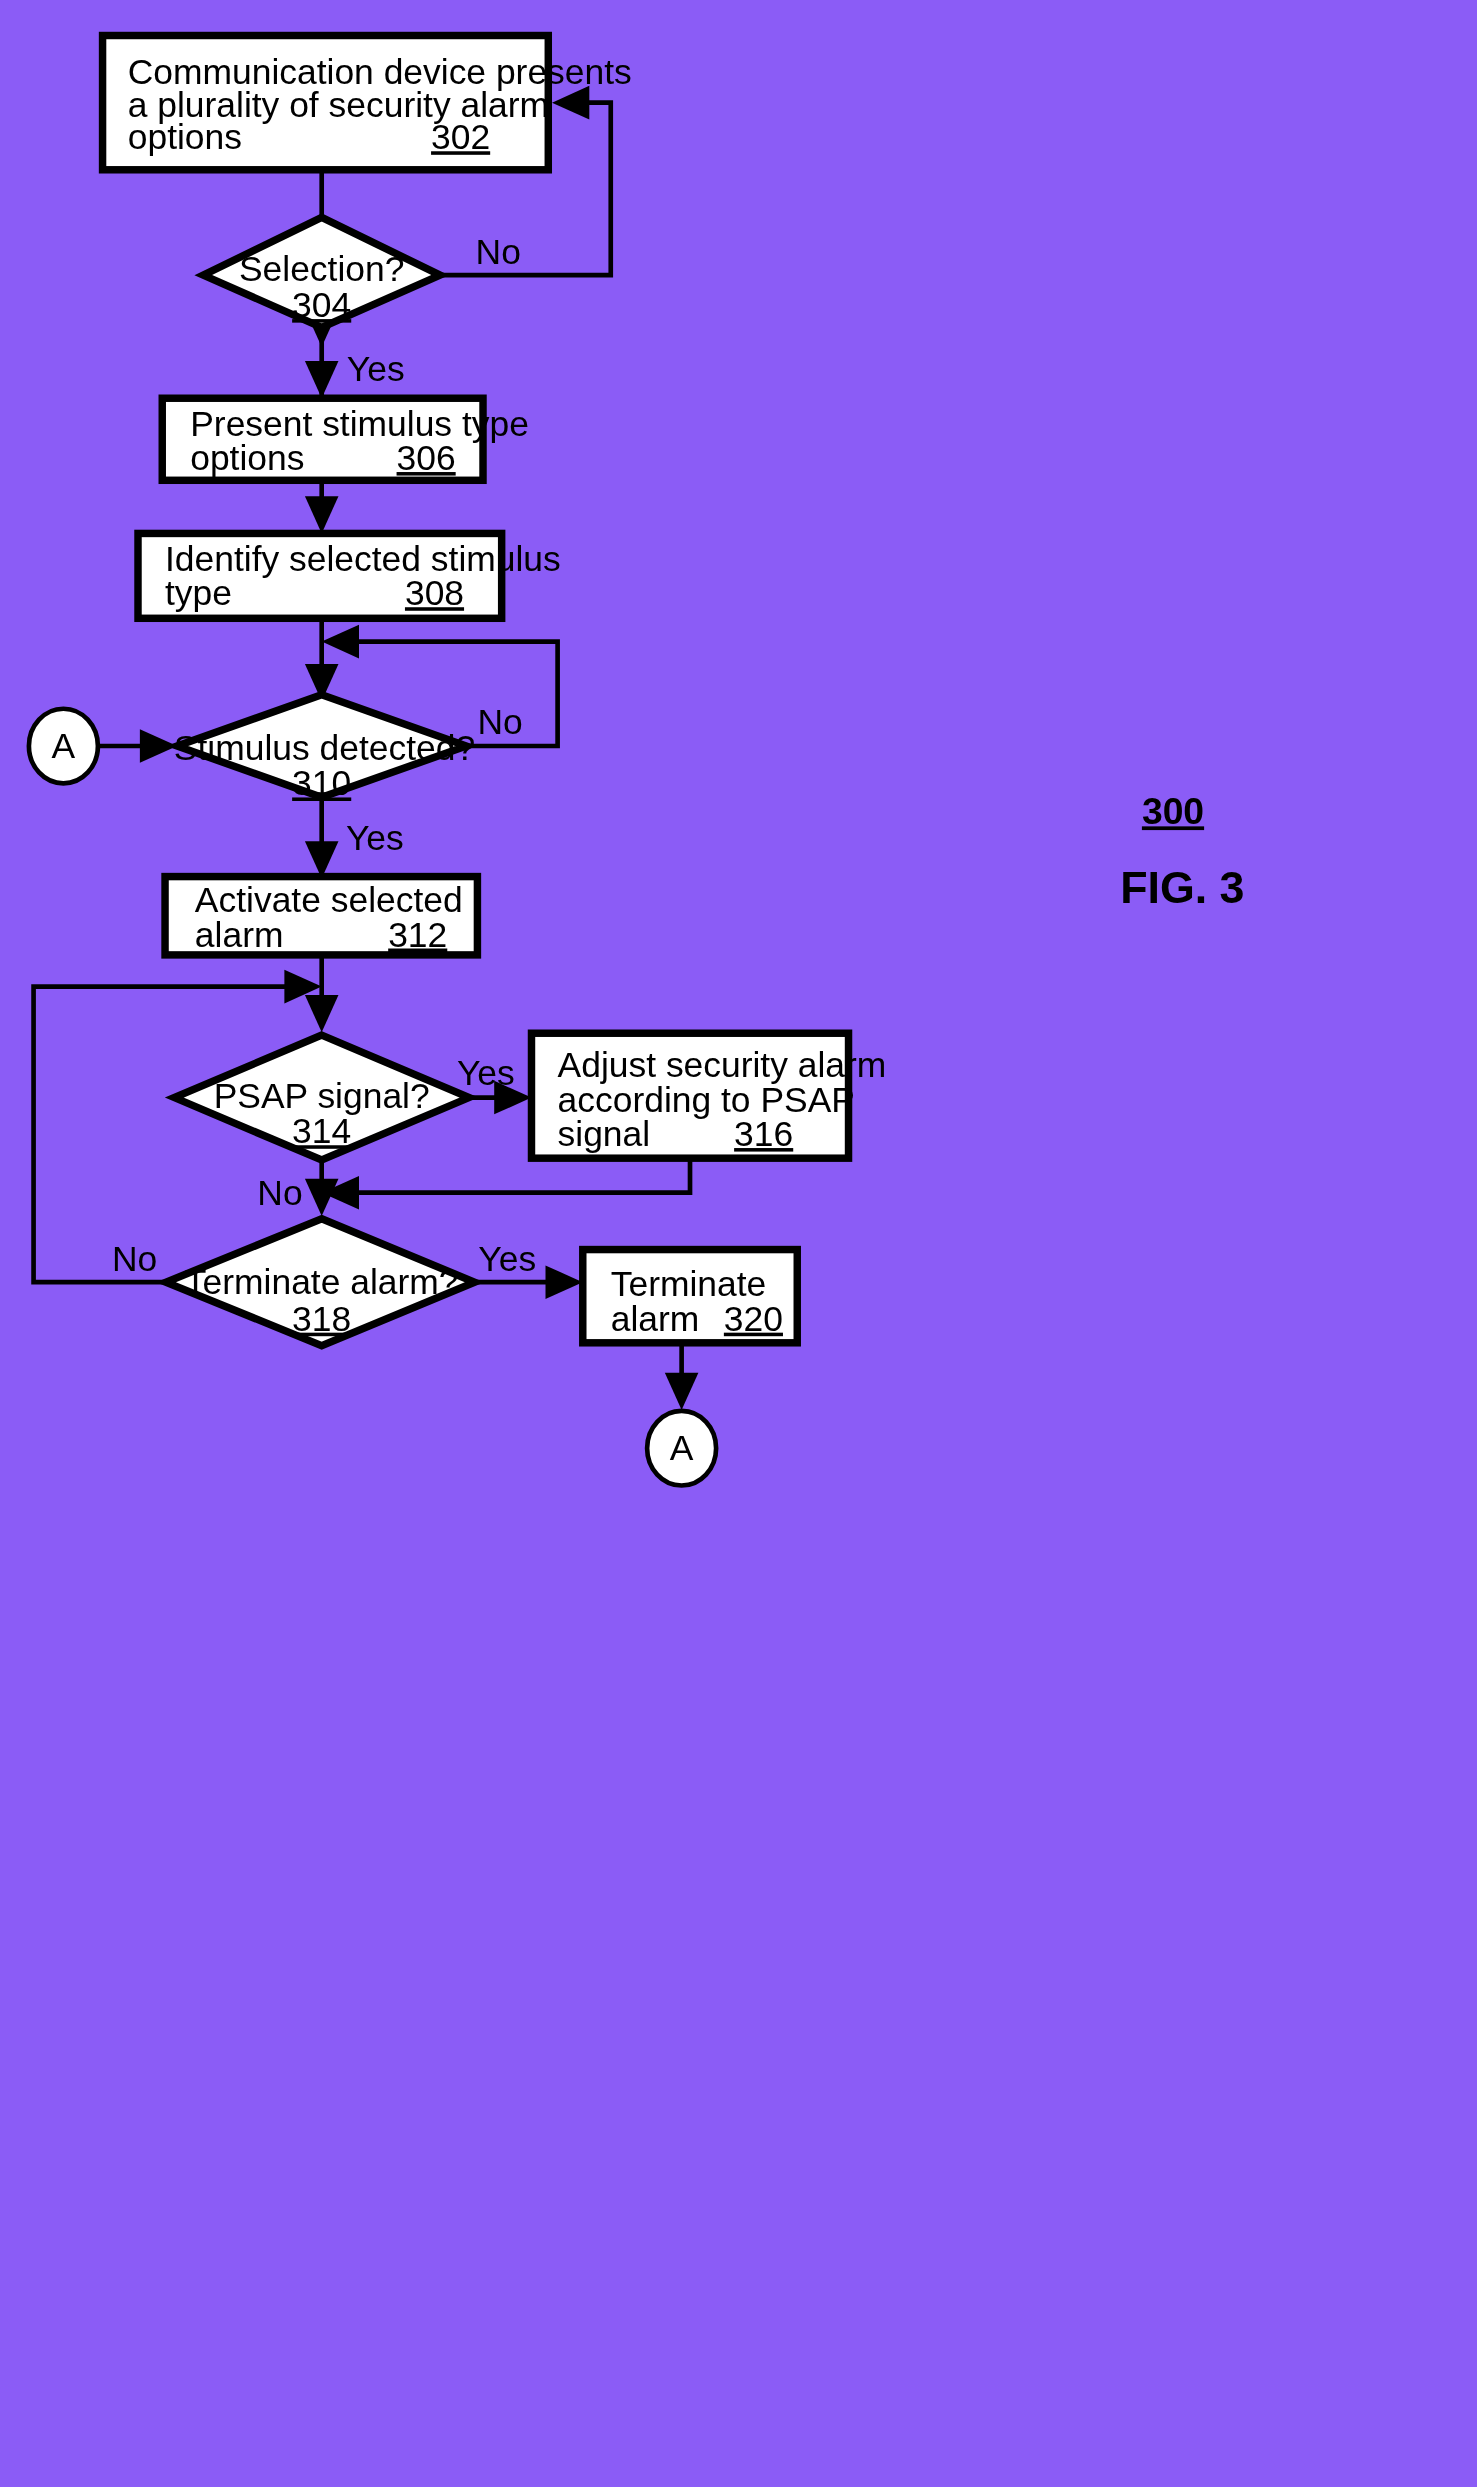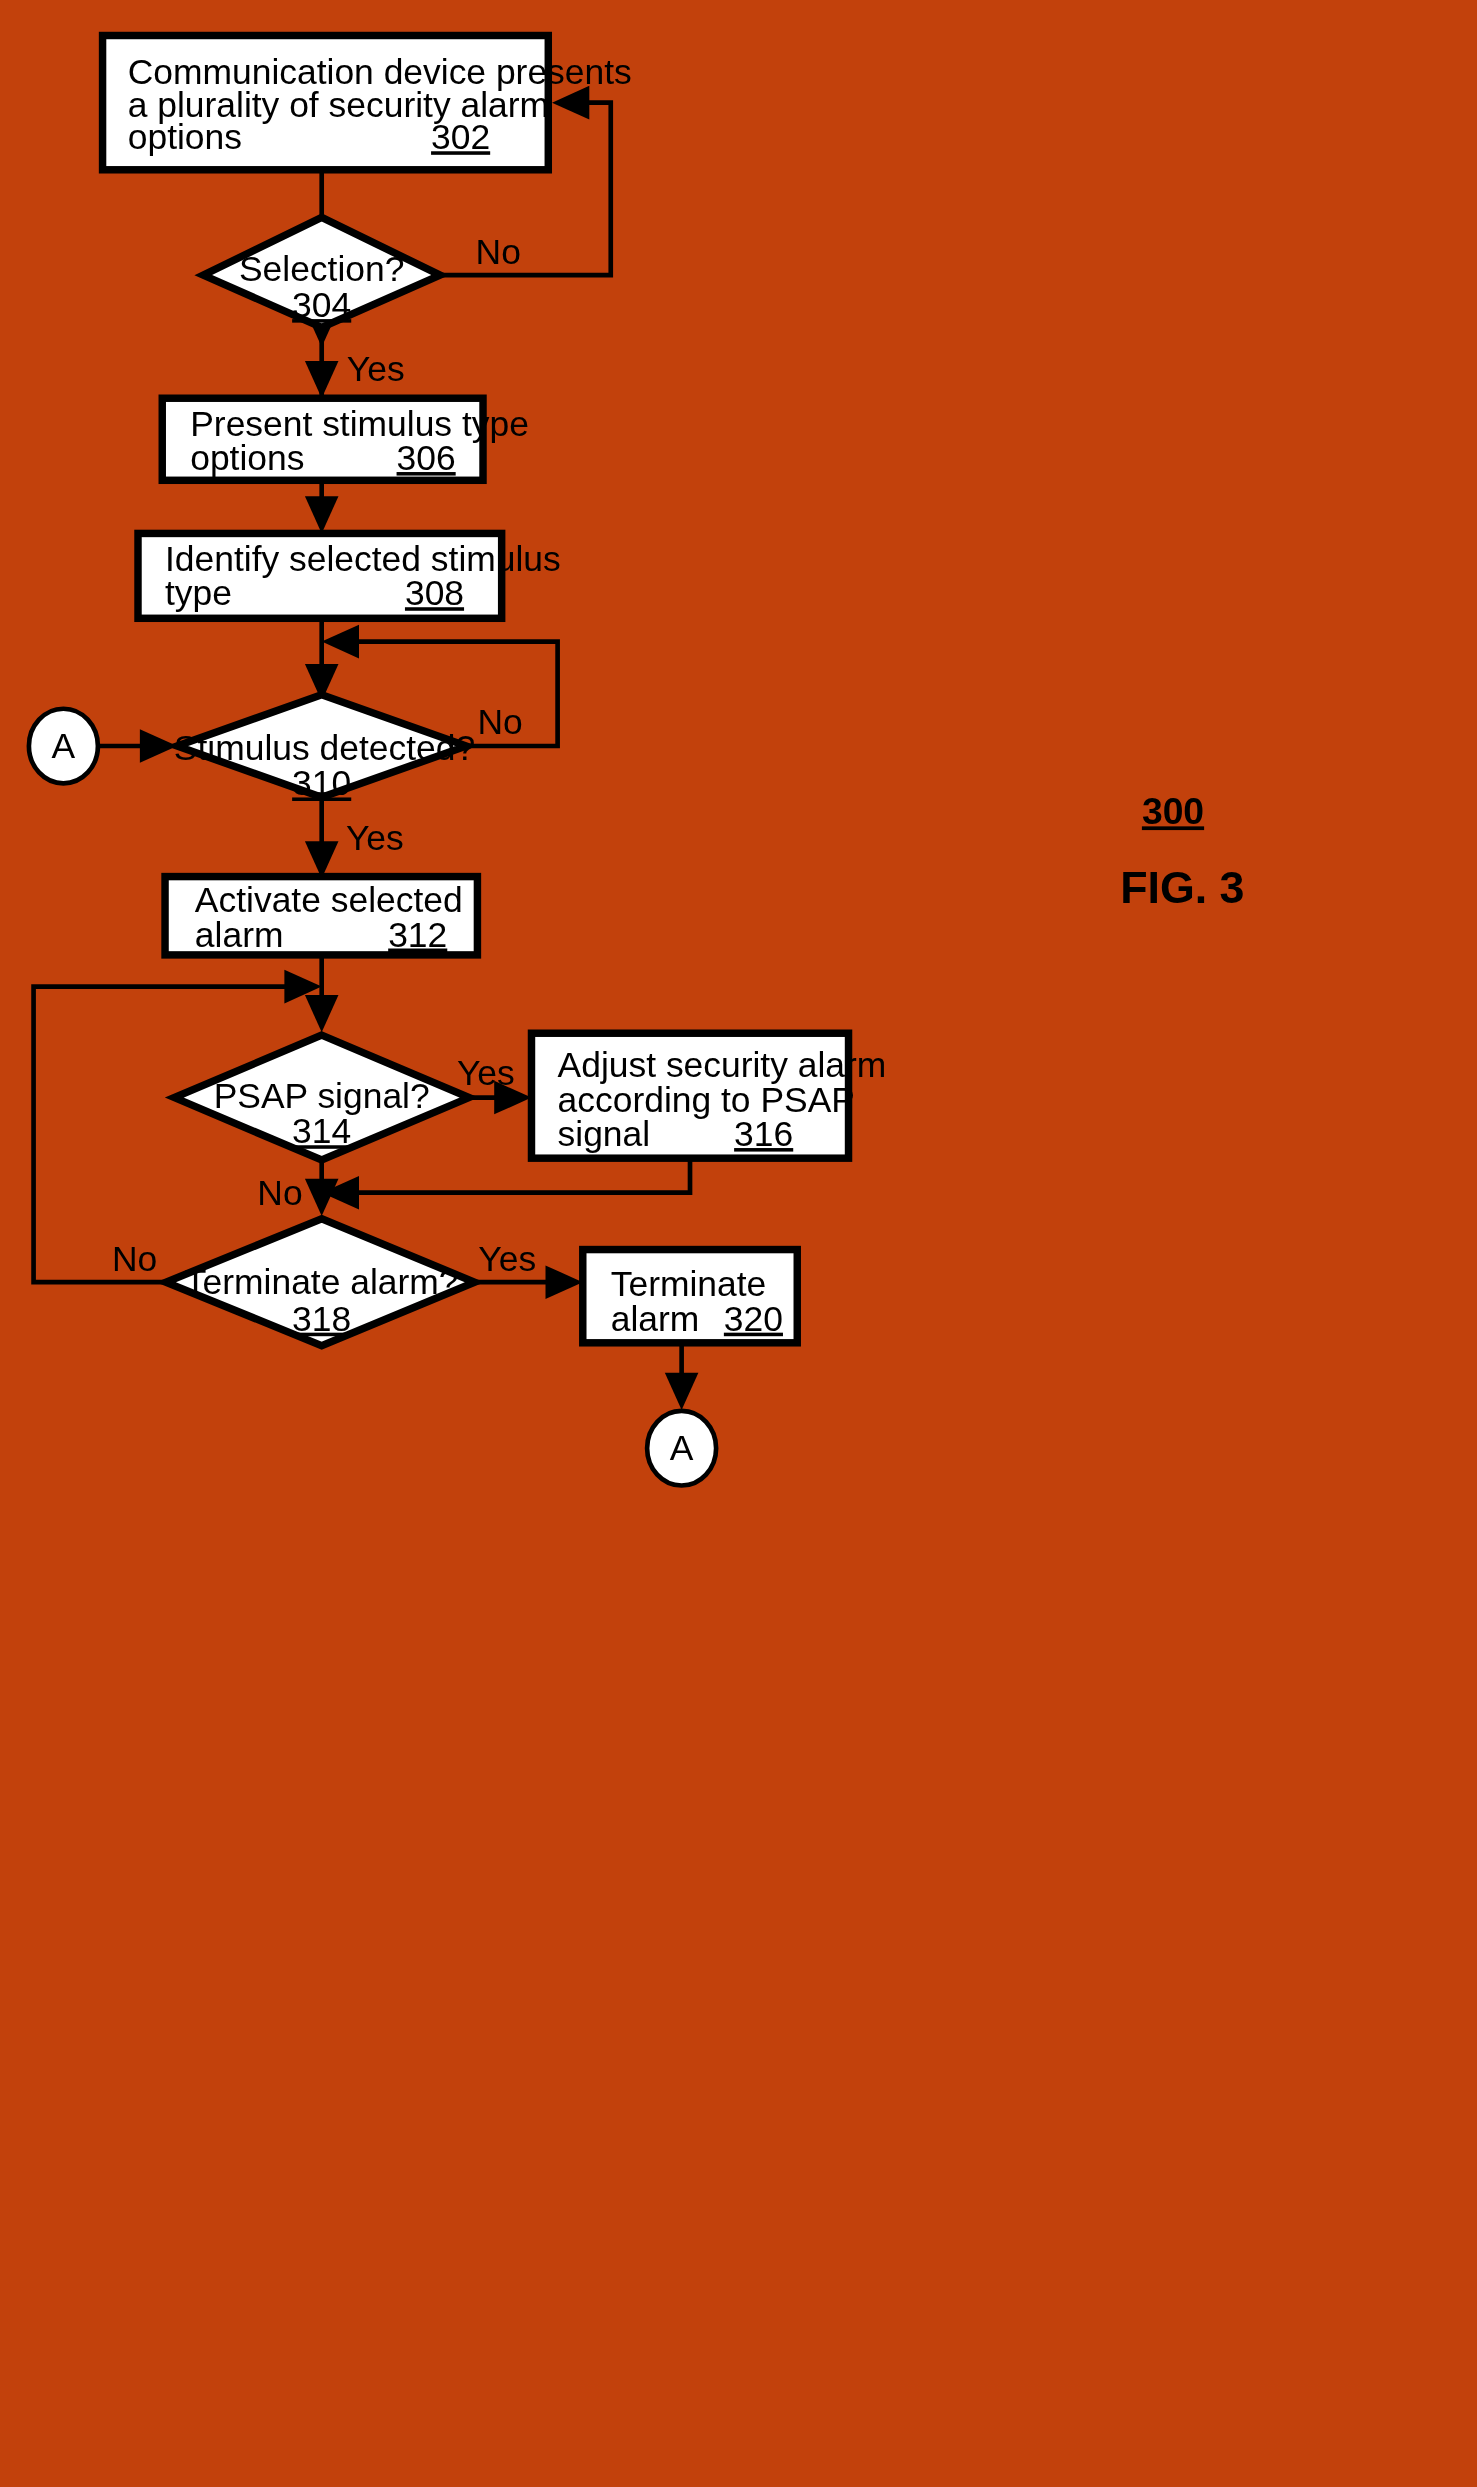--- a/index.html
+++ b/index.html
@@ -10,21 +10,21 @@
   body {
     width: 1477px;
     height: 2487px;
     font-family: "Liberation Sans", sans-serif;
     overflow: hidden;
   }
   #figure-root {
     position: relative;
     width: 1477px;
     height: 2487px;
-    background: #c2410c;
+    background: #8b5cf6;
   }
   svg.flow {
     position: absolute;
     top: 0;
     left: 0;
     width: 1477px;
     height: 2487px;
     display: block;
   }
   .node-shape {

